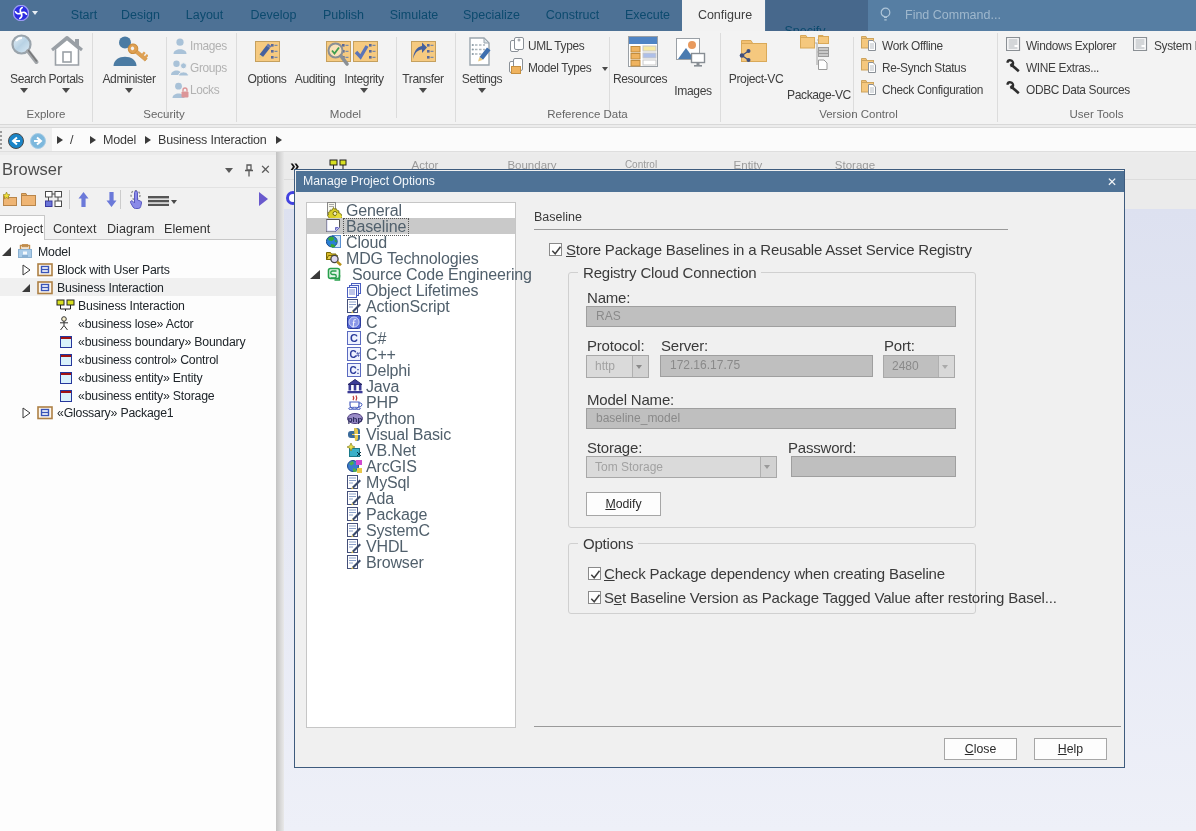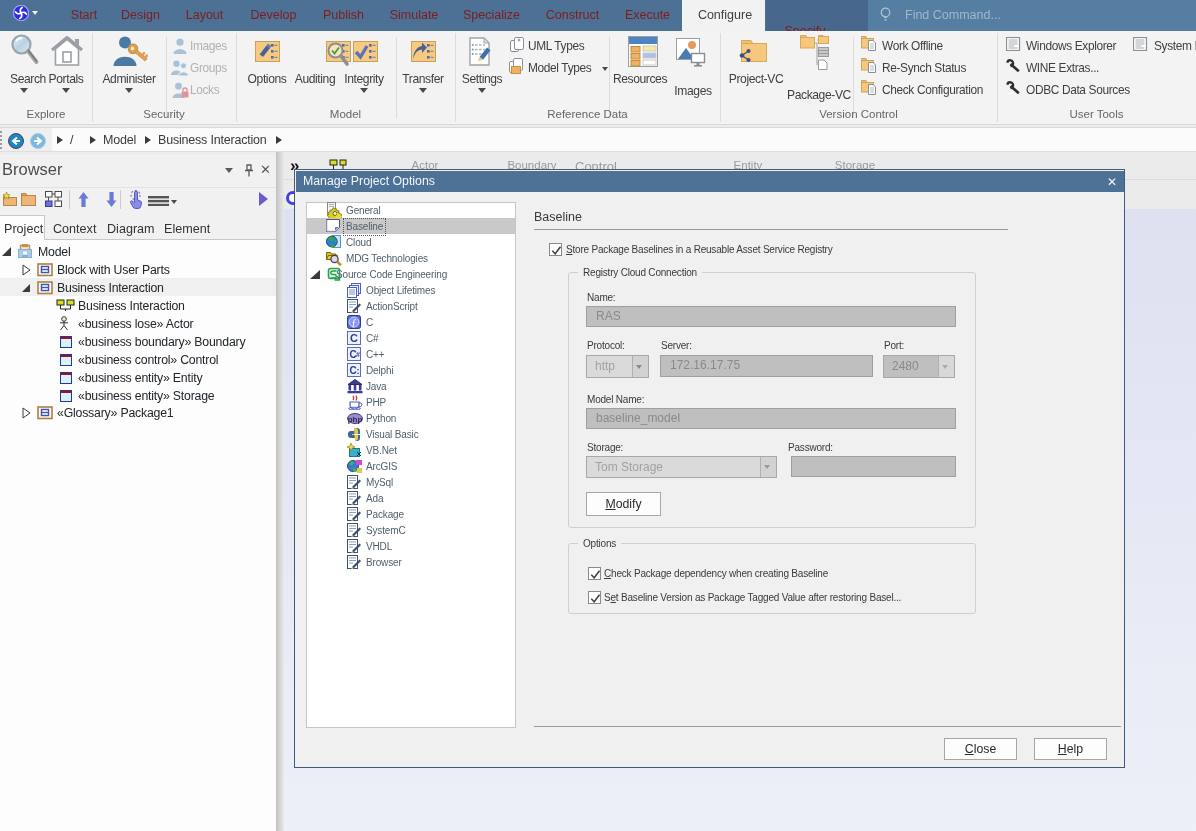--- a/index.html
+++ b/index.html
@@ -1,29 +1,29 @@
 <!DOCTYPE html>
 <html><head><meta charset="utf-8">
 <style>
 *{margin:0;padding:0;box-sizing:border-box}
 html,body{width:1196px;height:831px;overflow:hidden}
 body{font-family:"Liberation Sans",sans-serif;position:relative;background:#f3f3f3;font-size:12px;color:#3a3a3a}
 .a{position:absolute}
-.tabtxt{color:#7f1d1d;font-size:12.5px;line-height:31px;text-align:center}
+.tabtxt{color:#0c4a6e;font-size:12.5px;line-height:31px;text-align:center}
 .grplbl{color:#666;font-size:11.5px;text-align:center;line-height:16px}
 .biglbl{color:#3f3f3f;font-size:12.1px;letter-spacing:-0.4px;text-align:center;white-space:nowrap}
 .smltxt{color:#3f3f3f;font-size:11.9px;letter-spacing:-0.35px;white-space:nowrap;line-height:15px}
 .dimtxt{color:#b2b2b2;font-size:11.9px;letter-spacing:-0.35px;white-space:nowrap;line-height:15px}
 .vsep{width:1px;background:#dcdcdc}
 .dna{border-left:4px solid transparent;border-right:4px solid transparent;border-top:5px solid #4a4a4a;width:0;height:0}
 .crumbtxt{font-size:12.5px;letter-spacing:-0.2px;color:#3a3a3a;line-height:22px}
 .ct{font-size:12.6px;color:#333}
 .treetxt{font-size:12.3px;letter-spacing:-0.2px;color:#20262b;white-space:nowrap;line-height:18px}
-.dlgtree{font-size:10px;letter-spacing:-0.15px;color:#51606c;white-space:nowrap;line-height:16px}
-.flbl{font-size:10px;letter-spacing:-0.2px;color:#3a3a3a;white-space:nowrap;line-height:13px}
+.dlgtree{font-size:16px;letter-spacing:-0.15px;color:#51606c;white-space:nowrap;line-height:16px}
+.flbl{font-size:15px;letter-spacing:-0.2px;color:#3a3a3a;white-space:nowrap;line-height:13px}
 .field{background:#bfbfbf;border:1px solid #9f9f9f;color:#8a8a8a;font-size:12px;line-height:19px;padding-left:9px}
 .btn{background:#fdfdfd;border:1px solid #a6a6a6;font-size:12.3px;color:#2b2b2b;text-align:center;line-height:20px}
 .gbox{border:1px solid #d0d0d0;border-radius:3px}
 .cb{width:13px;height:13px;background:#fff;border:1px solid #8a8a8a;position:absolute}
 .cb svg{position:absolute;left:0px;top:0px}
 u{text-decoration:underline}
 </style></head>
 <body>
 
 <div class="a" style="left:0;top:0;width:1196px;height:31px;background:#4d7195"></div>
@@ -344,21 +344,21 @@
 <div class="a" style="left:284px;top:209px;width:912px;height:622px;background:linear-gradient(#dde1f0,#eef0f8)"></div>
 <div class="a" style="left:290px;top:156px;width:20px;font-size:17px;font-weight:bold;color:#111">»</div>
 <div class="a" id="collab1" style="left:329px;top:159px;width:18px;height:12px"><svg width="18" height="12" viewBox="0 0 18 12">
       <rect x="1" y="1" width="7" height="5" fill="#d7df21" stroke="#222"></rect>
       <rect x="11" y="1" width="6" height="5" fill="#d7df21" stroke="#222"></rect>
       <line x1="4.5" y1="6" x2="4.5" y2="10" stroke="#222"></line>
       <line x1="14" y1="6" x2="14" y2="10" stroke="#222"></line>
     </svg></div>
 <div class="a" style="left:395px;top:159px;width:60px;font-size:11.5px;color:#9a9a9a;text-align:center">Actor</div>
 <div class="a" style="left:502px;top:159px;width:60px;font-size:11.5px;color:#9a9a9a;text-align:center">Boundary</div>
-<div class="a" style="left:575px;top:159px;width:60px;font-size:13px;color:#9a9a9a;text-align:left">Control</div>
+<div class="a" style="left:611px;top:159px;width:60px;font-size:10px;color:#9a9a9a;text-align:center">Control</div>
 <div class="a" style="left:718px;top:159px;width:60px;font-size:11.5px;color:#9a9a9a;text-align:center">Entity</div>
 <div class="a" style="left:825px;top:159px;width:60px;font-size:11.5px;color:#9a9a9a;text-align:center">Storage</div>
 <div class="a" style="left:286px;top:191px;width:14px;height:14px;border-radius:50%;border:3px solid #4242e0;background:#fff"></div>
 
 <div class="a" style="left:0;top:155px;width:276px;height:676px;background:#f1f1f1"></div>
 <div class="a" style="left:0;top:240px;width:276px;height:591px;background:#fdfdfd"></div>
 <div class="a" style="left:276px;top:152px;width:8px;height:679px;background:linear-gradient(90deg,#c2c2c2,#e9e9e9)"></div>
 <div class="a" style="left:2px;top:160px;font-size:16.5px;color:#4c4c4c">Browser</div>
 <div class="a" style="left:225px;top:168px;border-left:4.5px solid transparent;border-right:4.5px solid transparent;border-top:5.5px solid #5a5a5a"></div>
 <div class="a" id="pin" style="left:244px;top:164px;width:10px;height:13px"><svg width="10" height="13" viewBox="0 0 10 13">
@@ -534,21 +534,21 @@
   </svg>
 <div class="a dlgtree" style="left:346px;top:251px">MDG Technologies</div>
 <svg class="a" width="12" height="10" style="left:309px;top:270px">
     <path d="M11 0 L11 9 L1 9 Z" fill="#3a3a3a"></path>
   </svg>
 <svg class="a" width="16" height="15" style="left:327px;top:267px">
     <rect x="1.5" y="1.5" width="11" height="10" rx="2" fill="#e4f5e9" stroke="#28a04c" stroke-width="1.6"></rect>
     <path d="M9.5 4 h-4 a1.5 1.5 0 0 0 0 3.5 h2 a1.5 1.5 0 0 1 0 3.5 h-4" stroke="#28a04c" fill="none" stroke-width="1.4"></path>
     <path d="M12.5 8 v5 h-5" fill="none" stroke="#28a04c" stroke-width="1.4"></path>
   </svg>
-<div class="a dlgtree" style="left:336px;top:267px">Source Code Engineering</div>
+<div class="a dlgtree" style="left:352px;top:267px">Source Code Engineering</div>
 <svg class="a" width="15" height="15" style="left:347px;top:283px">
     <rect x="4.5" y="0.5" width="9" height="10" fill="#eef2ff" stroke="#4a5fc0"></rect>
     <rect x="2.5" y="2.5" width="9" height="10" fill="#eef2ff" stroke="#4a5fc0"></rect>
     <rect x="0.5" y="4.5" width="9" height="10" fill="#fff" stroke="#4a5fc0"></rect>
     <path d="M2 7 h6 M2 9 h6 M2 11 h6" stroke="#7a8ad0"></path>
   </svg>
 <div class="a dlgtree" style="left:366px;top:283px">Object Lifetimes</div>
 <svg class="a" width="15" height="15" style="left:347px;top:299px">
     <rect x="0.5" y="0.5" width="10" height="13" fill="#fff" stroke="#44507a"></rect>
     <path d="M2 3 h7 M2 5.5 h7 M2 8 h4" stroke="#8aa0c8"></path>

